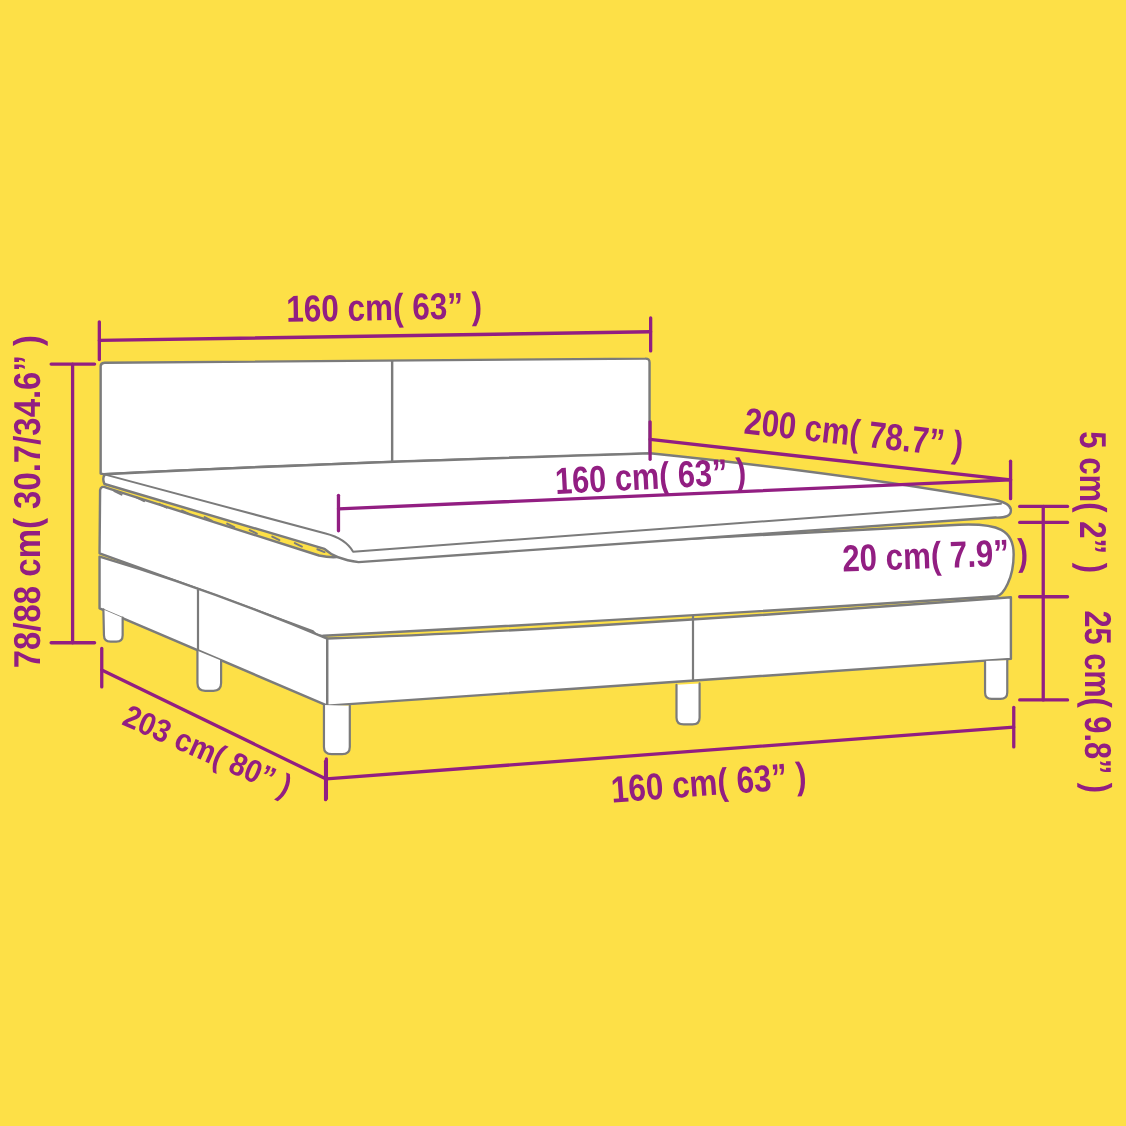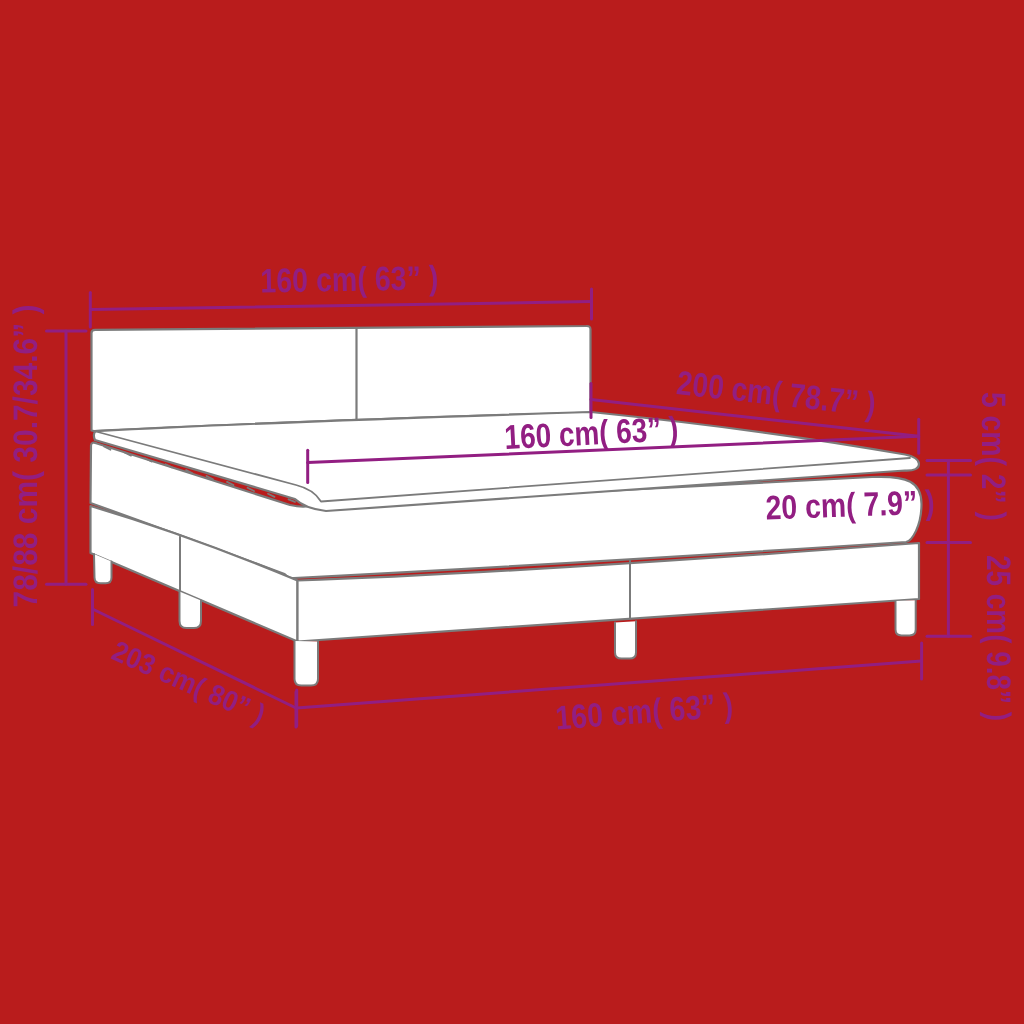--- a/index.html
+++ b/index.html
@@ -1,16 +1,16 @@
 <!DOCTYPE html>
 <html><head>
 <meta charset="utf-8">
 <style>
   html,body{margin:0;padding:0;background:#ffffff;}
-  .page{width:1024px;height:1024px;position:relative;background:#b91c1c;overflow:hidden;}
+  .page{width:1024px;height:1024px;position:relative;background:#fde047;overflow:hidden;}
   text{font-family:"Liberation Sans",sans-serif;font-weight:bold;}
 </style>
 </head>
 <body>
 
 <div class="page">
 <svg width="1024" height="1024" viewBox="0 0 1024 1024" xmlns="http://www.w3.org/2000/svg" text-rendering="geometricPrecision">
   <g stroke-linecap="round" stroke-linejoin="round" fill="none">
 
     <g stroke="#7b7b7b" stroke-width="2.2" fill="#ffffff">

